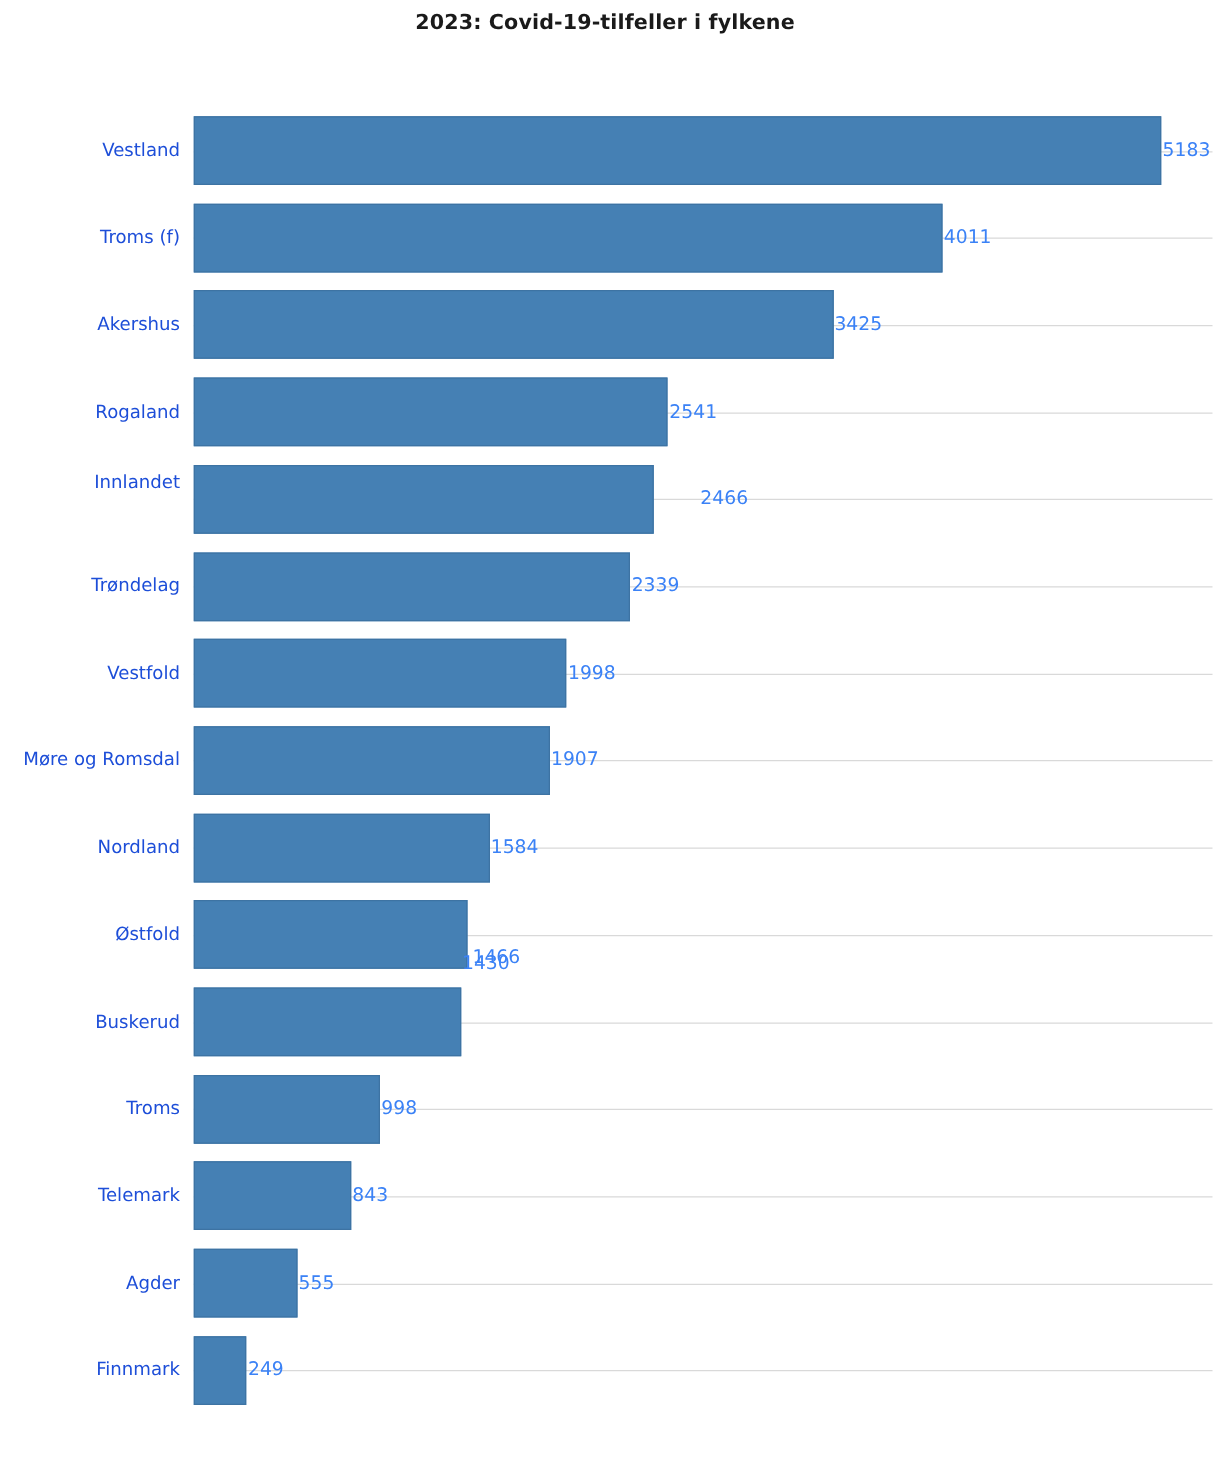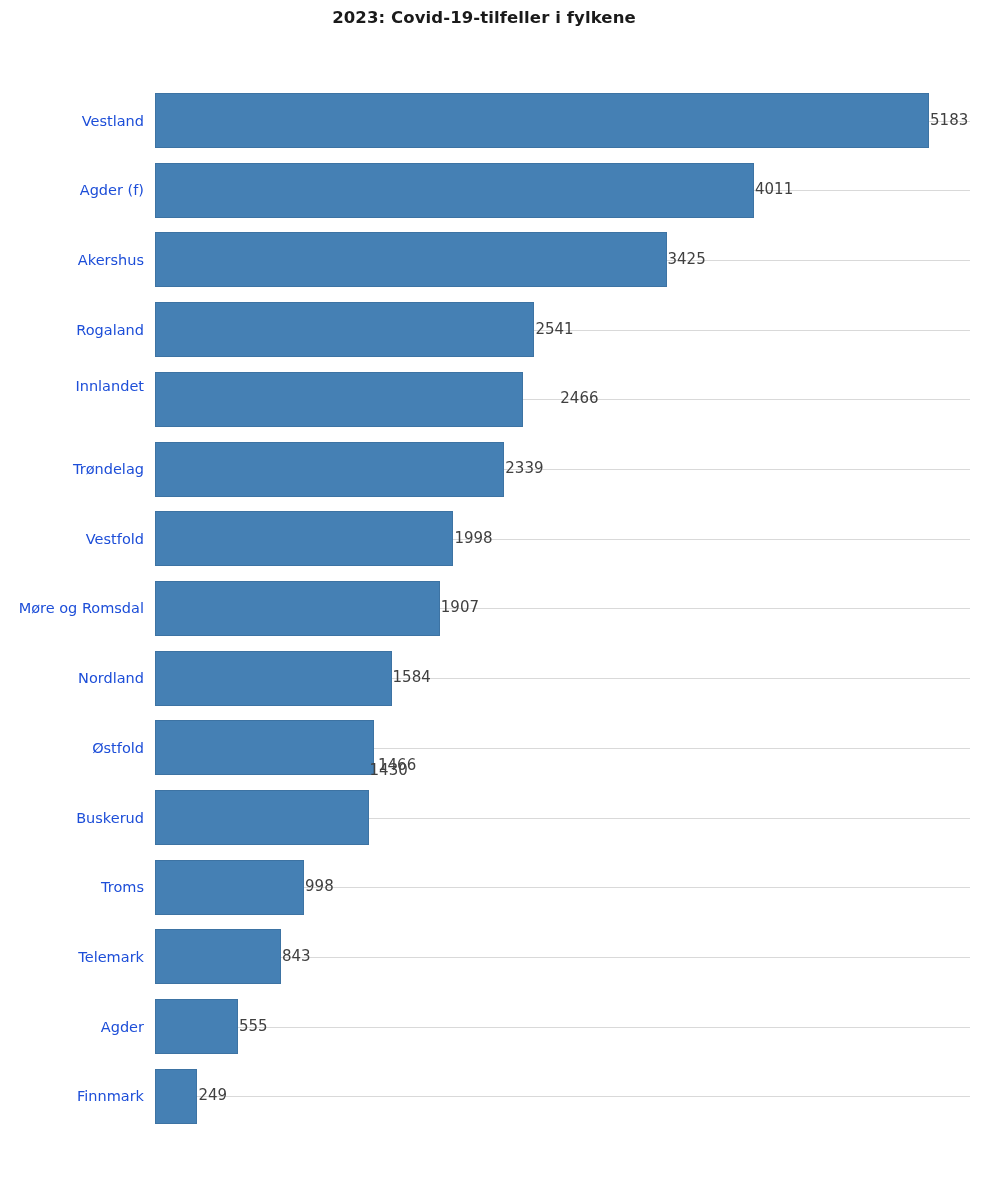--- a/index.html
+++ b/index.html
@@ -81,21 +81,21 @@
     position: absolute;
     left: 155px;
     background: #4580b4;
     border: 1px solid #3d73a3;
     box-sizing: border-box;
   }
 
   .bar-value {
     position: absolute;
     font-size: 15px;
-    color: #404040;
+    color: #3b82f6;
     white-space: nowrap;
     line-height: 1;
   }
 </style>
 </head>
 <body>
 
 <div id="figure">
 
   <div id="chart-title">2023: Covid-19-tilfeller i fylkene</div>
@@ -103,21 +103,21 @@
 
   <div id="plot-area">
       <div class="bar-row" style="top: 0px;">
         <div class="gridline" style="top: 121px; width: 815px;"></div>
         <div class="cat-label" style="top: 113.5px;">Vestland</div>
         <div class="bar" style="top: 93px; height: 55px; width: 774.081px; background: rgb(69, 128, 180);"></div>
         <div class="bar-value" style="left: 930.081px; top: 112.5px;">5183</div>
       </div>
       <div class="bar-row" style="top: 0px;">
         <div class="gridline" style="top: 190px; width: 815px;"></div>
-        <div class="cat-label" style="top: 183.2px;">Agder (f)</div>
+        <div class="cat-label" style="top: 183.2px;">Troms (f)</div>
         <div class="bar" style="top: 162.7px; height: 55px; width: 599.043px; background: rgb(69, 128, 180);"></div>
         <div class="bar-value" style="left: 755.043px; top: 182.2px;">4011</div>
       </div>
       <div class="bar-row" style="top: 0px;">
         <div class="gridline" style="top: 260px; width: 815px;"></div>
         <div class="cat-label" style="top: 252.9px;">Akershus</div>
         <div class="bar" style="top: 232.4px; height: 55px; width: 511.524px; background: rgb(69, 128, 180);"></div>
         <div class="bar-value" style="left: 667.524px; top: 251.9px;">3425</div>
       </div>
       <div class="bar-row" style="top: 0px;">

